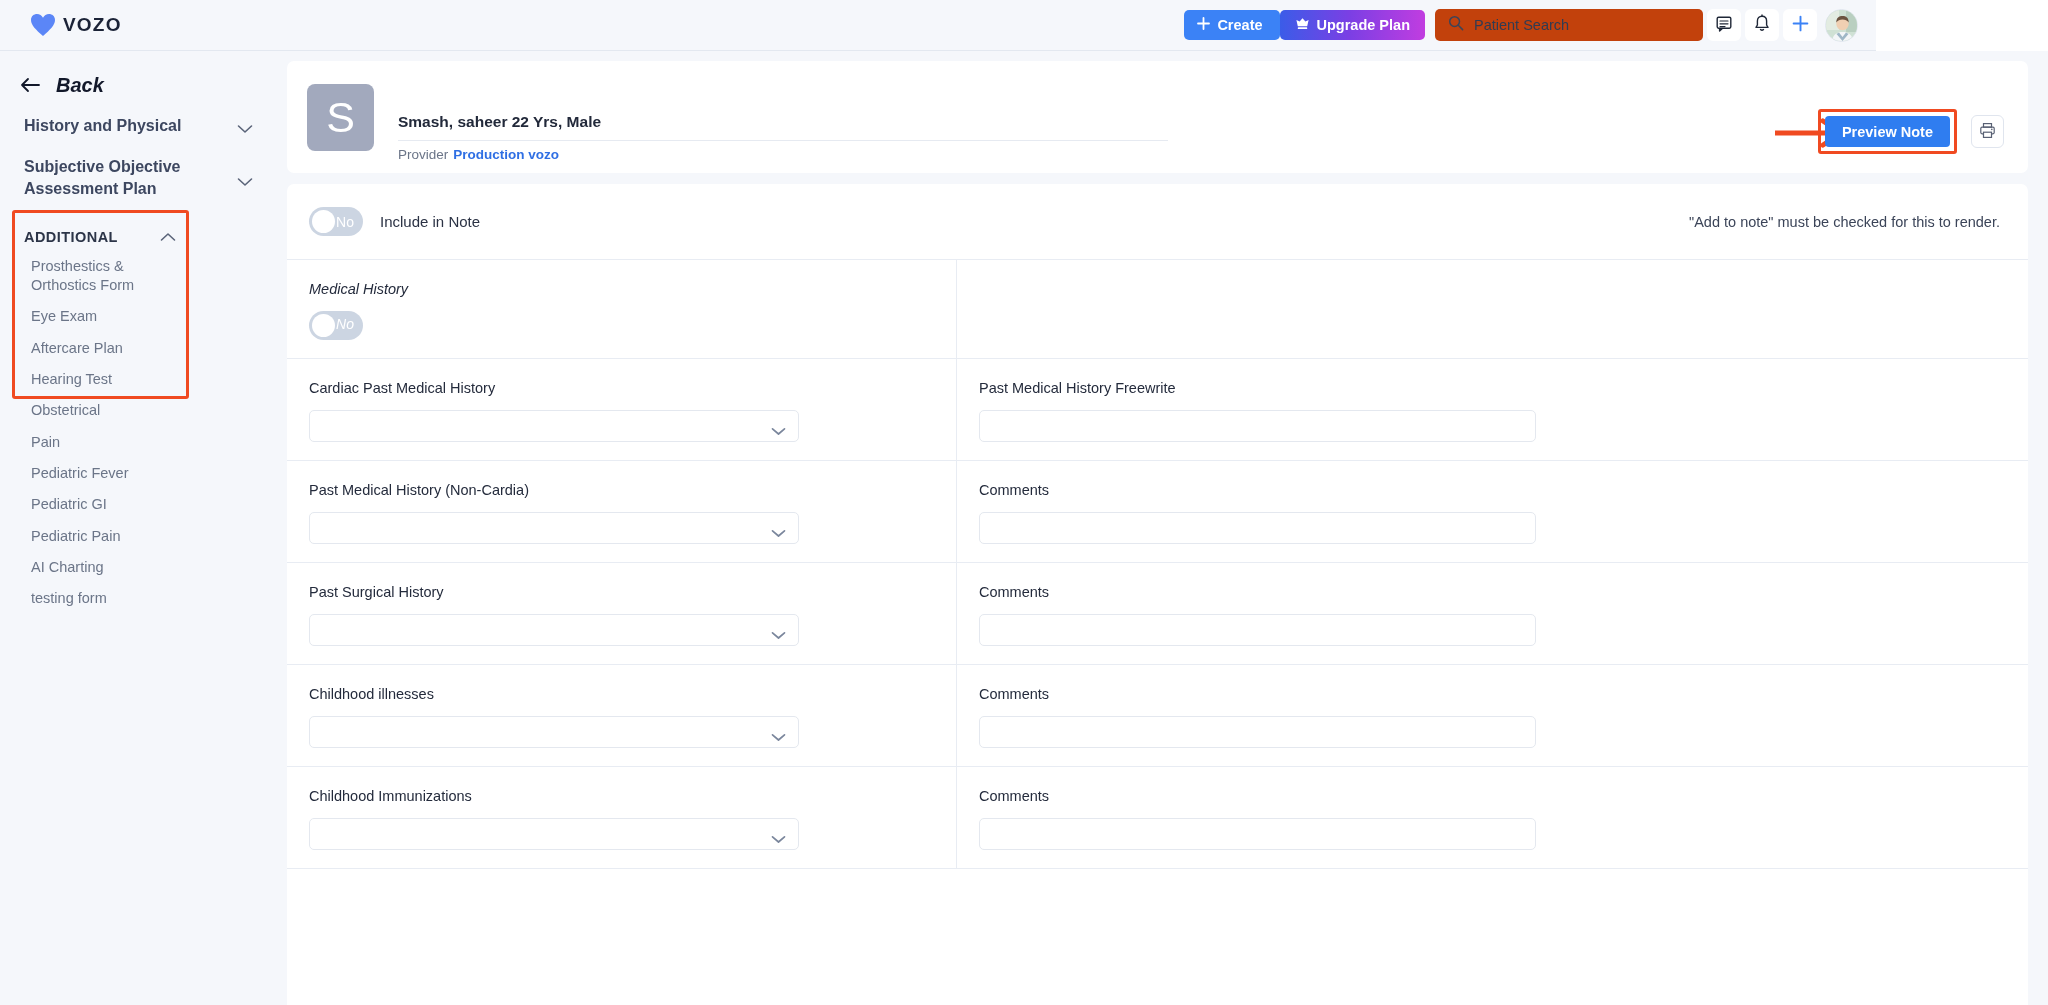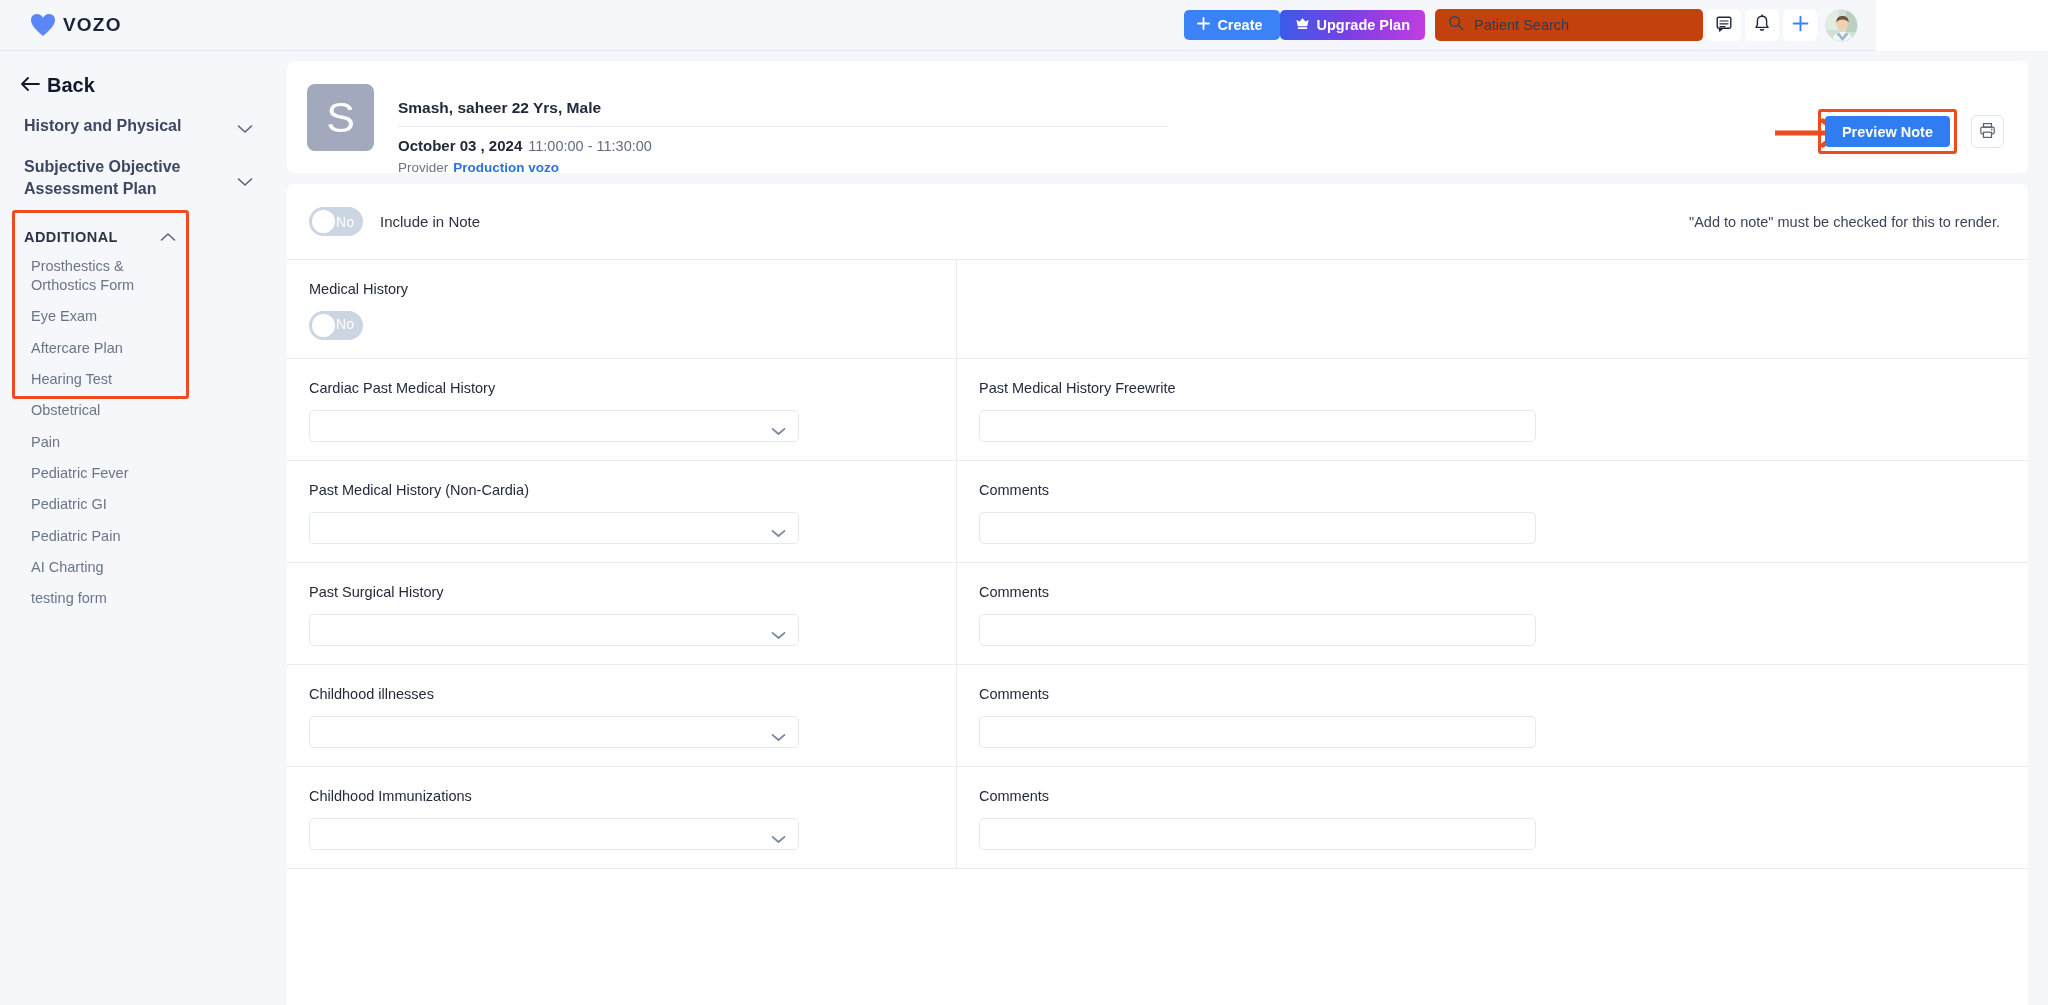--- a/index.html
+++ b/index.html
@@ -84,23 +84,24 @@
   }
   .avatar svg { position: absolute; top: 0; left: 0; }
 
   
   .sidebar {
     position: absolute; top: 51px; left: 0;
     width: 275px; height: 954px;
     background: #f5f7fb;
   }
   .back-row {
-    display: flex; align-items: center; gap: 7px;
+    display: flex; align-items: flex-end; gap: 16px;
     margin: 23px 0 0 20px;
     cursor: pointer;
+    font-style: italic;
   }
   .back-label {
     font-size: 20px; font-weight: bold; color: #12182a;
   }
   .nav-section {
     display: flex; align-items: flex-start;
     justify-content: space-between;
     margin: 18px 22px 0 24px;
     cursor: pointer;
   }
@@ -273,21 +274,21 @@
   }
   .text-box {
     width: 557px; height: 32px;
     border: 1px solid #e4e8ef; border-radius: 5px;
     background: #fff; outline: none;
     font-family: "Liberation Sans", sans-serif;
     font-size: 14px; color: #242b3c;
     padding: 0 10px;
   }
   .row-tall { min-height: 91px; }
-  .mh-row { min-height: 93px; }
+  .mh-row { min-height: 93px; font-style: italic; }
   .mh-toggle {
     width: 54px; height: 29px;
     background: #ccd5e2; border-radius: 15px;
     position: relative; cursor: pointer;
   }
   .mh-toggle .knob {
     width: 23px; height: 23px; background: #fff;
     border-radius: 50%; position: absolute; left: 3px; top: 3px;
   }
   .mh-toggle .tgl-text {
@@ -433,23 +434,20 @@
     <li>testing form</li>
   </ul>
 </div>
 
 <div class="main">
 
   <div class="patient-card">
     <div class="pt-avatar">S</div>
     <div class="pt-info">
       <div class="pt-name">Smash, saheer 22 Yrs, Male</div>
-      <div class="pt-datetime">
-        <b>October 03 , 2024</b><span class="time">11:00:00 - 11:30:00</span>
-      </div>
       <div class="pt-provider">
         <span>Provider</span><a href="#">Production vozo</a>
       </div>
     </div>
 
     <span class="arrow-annot">
       <svg width="72" height="30" viewBox="0 0 72 30">
         <path d="M0 15 H54" stroke="#f04a21" stroke-width="5" stroke-linecap="round"></path>
         <path d="M48 3 L66 15 L48 27" fill="none" stroke="#f04a21" stroke-width="5" stroke-linecap="round" stroke-linejoin="round"></path>
       </svg>

